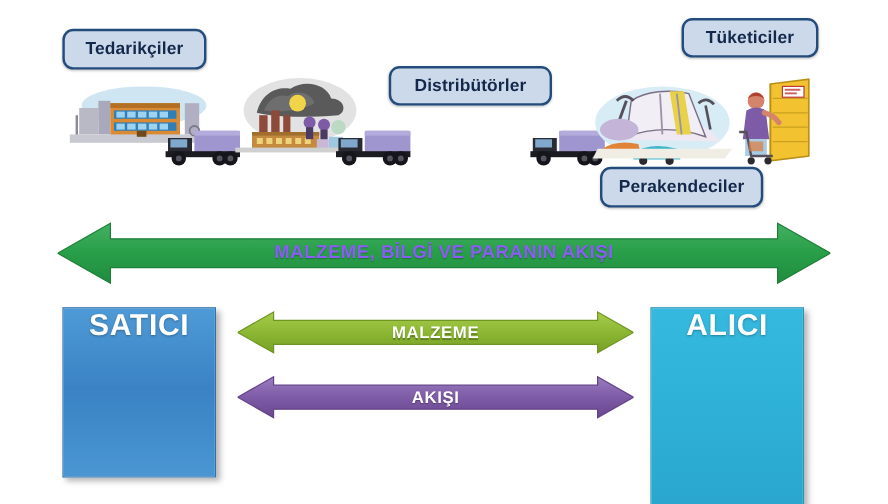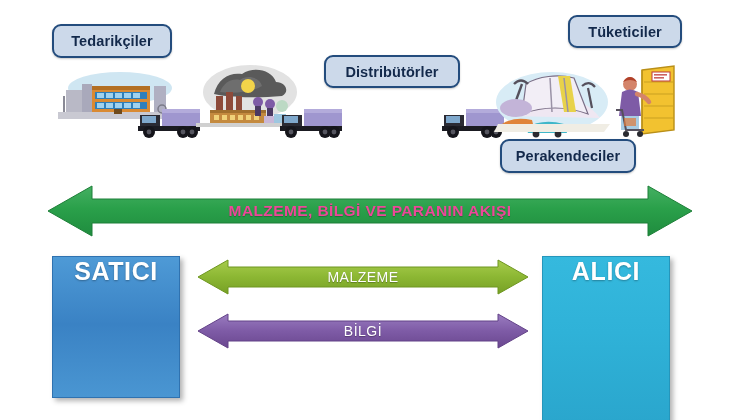--- a/index.html
+++ b/index.html
@@ -33,21 +33,21 @@
 
   
   #flowArrow{
     position:absolute;
     left:48px;top:184px;
     width:644px;height:54px;
   }
   #flowArrow .lbl{
     position:absolute;inset:0;
     display:flex;align-items:center;justify-content:center;
-    color:#ec4899;
+    color:#8b5cf6;
     font-size:15.5px;font-weight:bold;
     letter-spacing:.4px;
     text-shadow:0 1px 1px rgba(0,0,0,.25);
     pointer-events:none;
   }
 
   
   .party{
     position:absolute;
     box-sizing:border-box;
@@ -68,21 +68,21 @@
     left:542px;top:256px;width:128px;height:168px;
     background:linear-gradient(180deg,#35b9de 0%,#2fb2d8 45%,#2aa6cd 100%);
     border:1px solid #2596bb;
   }
 
   
   .flow{position:absolute;left:198px;width:330px;height:38px;}
   .flow .lbl{
     position:absolute;inset:0;
     display:flex;align-items:center;justify-content:center;
-    color:#ffffff;font-size:14px;font-weight:normal;letter-spacing:.5px;
+    color:#ffffff;font-size:14px;font-weight:bold;letter-spacing:.5px;
     text-shadow:0 1px 1px rgba(0,0,0,.3);
     pointer-events:none;
   }
   #flowMalzeme{top:258px;}
   #flowBilgi{top:312px;}
   #flowPara{top:360px;}
 </style>
 </head>
 <body>
 
@@ -303,17 +303,17 @@
     <svg width="330" height="38" viewBox="0 0 330 38" preserveAspectRatio="none">
       <defs>
         <linearGradient id="gBilgi" x1="0" y1="0" x2="0" y2="1">
           <stop offset="0%" stop-color="#9a7cc0"></stop>
           <stop offset="50%" stop-color="#7e5ba6"></stop>
           <stop offset="100%" stop-color="#6a478f"></stop>
         </linearGradient>
       </defs>
       <path d="M0 19 L30 2 L30 9 L300 9 L300 2 L330 19 L300 36 L300 29 L30 29 L30 36 Z" fill="url(#gBilgi)" stroke="#634288" stroke-width="1"></path>
     </svg>
-    <div class="lbl">BİLGİ</div>
+    <div class="lbl">AKIŞI</div>
   </div>
 
 
 </div>
 
 </body></html>

